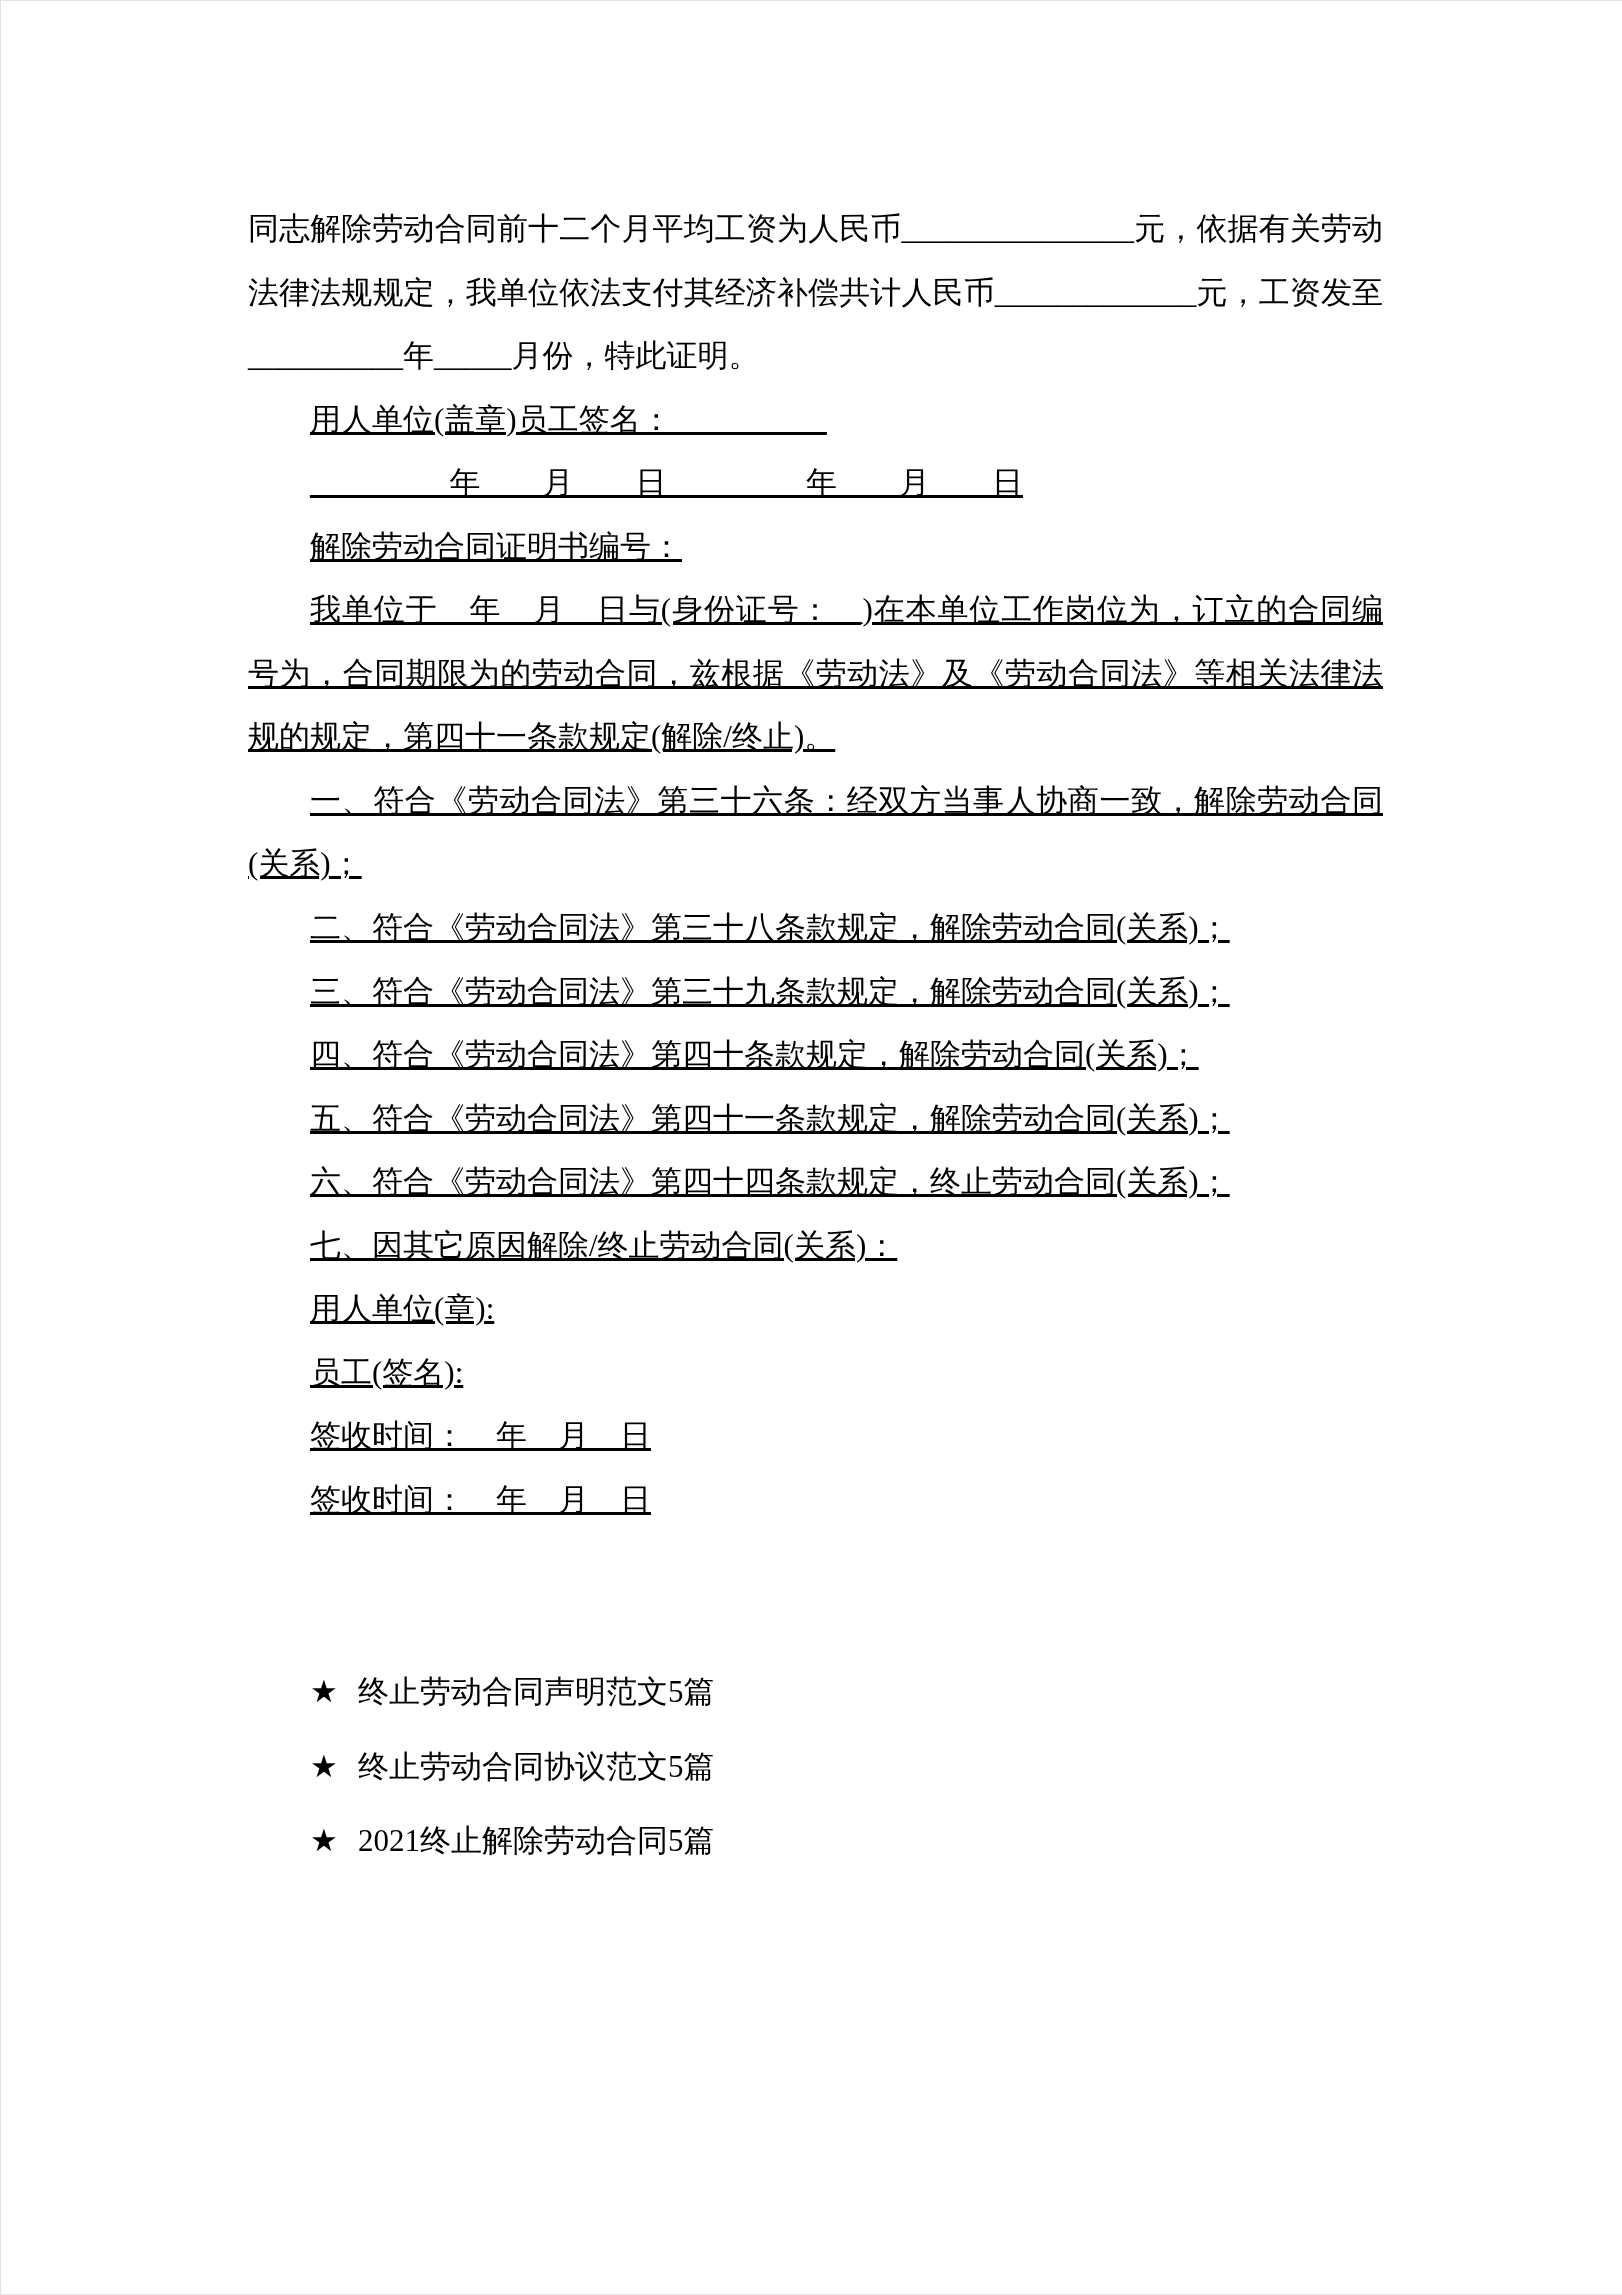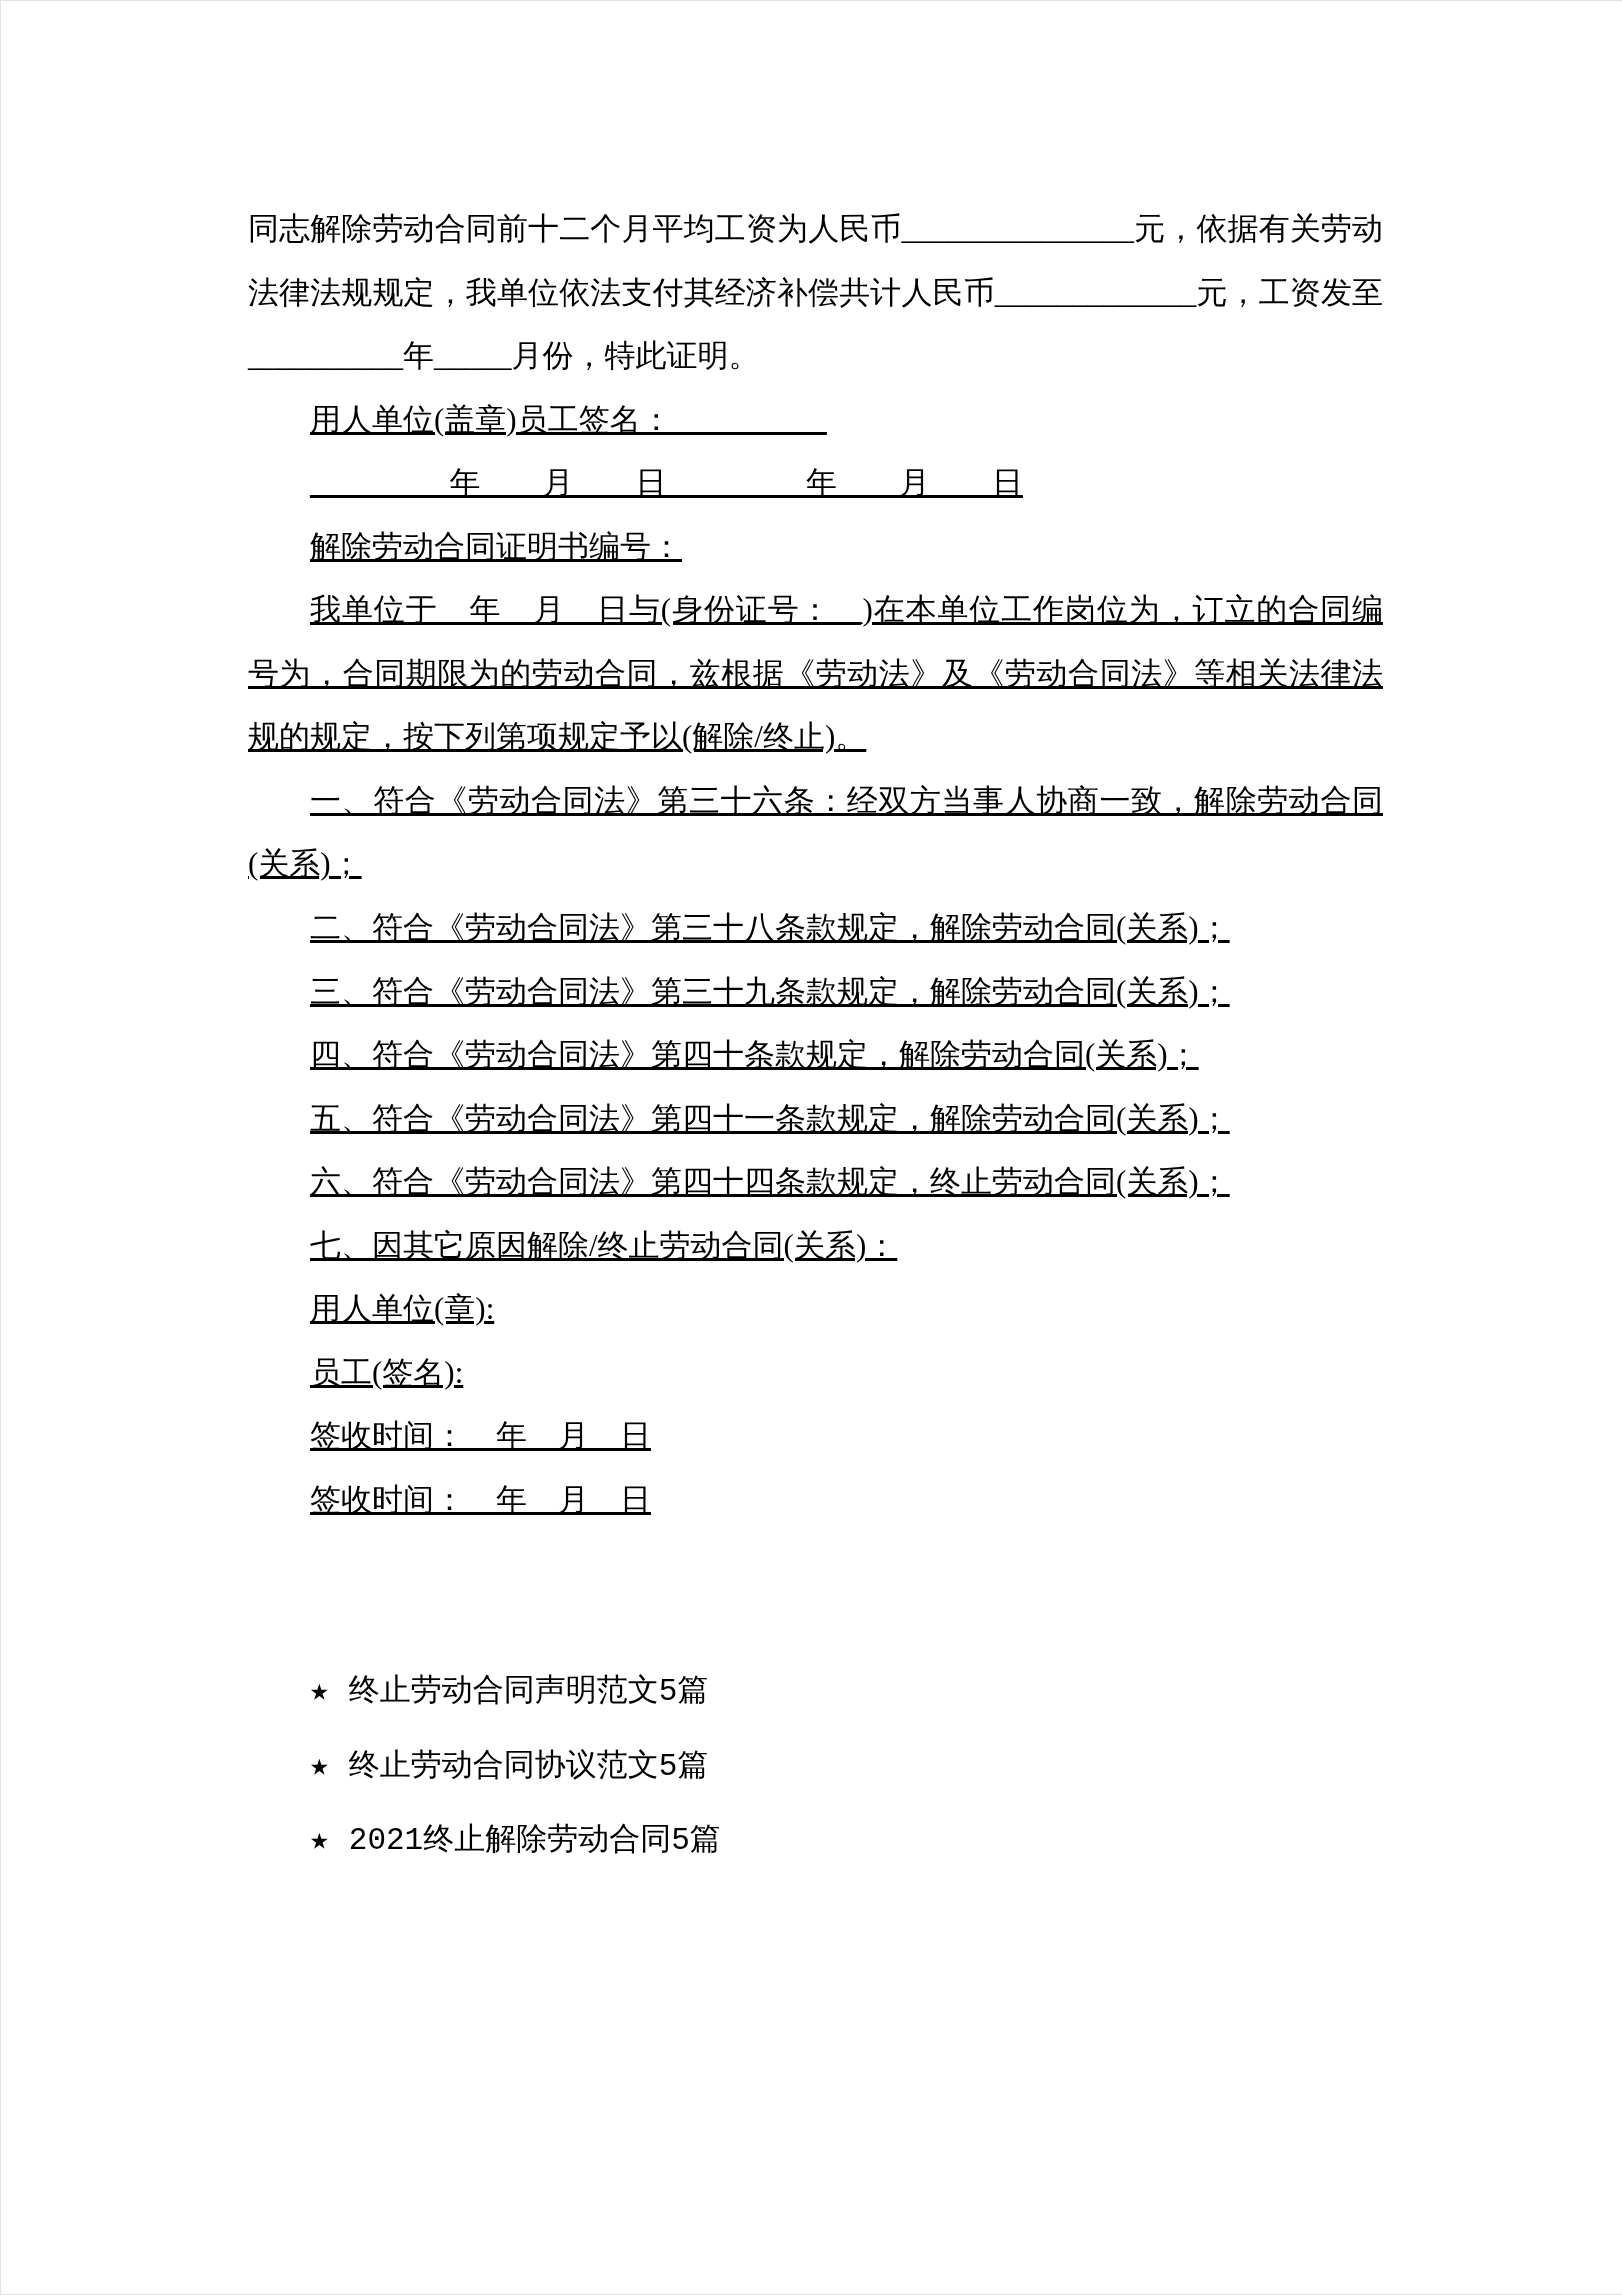--- a/index.html
+++ b/index.html
@@ -35,38 +35,37 @@
     text-indent: 2em;
     text-decoration: underline;
   }
   .gap {
     height: 124px;
   }
   .star-item {
     padding-left: 2em;
     line-height: 2.4;
     text-align: left;
-    font-family: Liberation Mono, monospace;
   }
   .star {
     display: inline-block;
     margin-right: 0.65em;
   }
 </style>
 </head>
 <body>
 
 <div class="page">
   <div class="content">
 
     <div class="para">同志解除劳动合同前十二个月平均工资为人民币_______________元，依据有关劳动法律法规规定，我单位依法支付其经济补偿共计人民币_____________元，工资发至__________年_____月份，特此证明。</div>
     <div class="para indent">用人单位(盖章)员工签名：__________</div>
     <div class="para indent">_________年____月____日_________年____月____日</div>
     <div class="para indent">解除劳动合同证明书编号：</div>
-    <div class="para indent">我单位于__年__月__日与(身份证号：__)在本单位工作岗位为，订立的合同编号为，合同期限为的劳动合同，兹根据《劳动法》及《劳动合同法》等相关法律法规的规定，按下列第项规定予以(解除/终止)。</div>
+    <div class="para indent">我单位于__年__月__日与(身份证号：__)在本单位工作岗位为，订立的合同编号为，合同期限为的劳动合同，兹根据《劳动法》及《劳动合同法》等相关法律法规的规定，第四十一条款规定(解除/终止)。</div>
     <div class="para indent">一、符合《劳动合同法》第三十六条：经双方当事人协商一致，解除劳动合同(关系)；</div>
     <div class="para indent">二、符合《劳动合同法》第三十八条款规定，解除劳动合同(关系)；</div>
     <div class="para indent">三、符合《劳动合同法》第三十九条款规定，解除劳动合同(关系)；</div>
     <div class="para indent">四、符合《劳动合同法》第四十条款规定，解除劳动合同(关系)；</div>
     <div class="para indent">五、符合《劳动合同法》第四十一条款规定，解除劳动合同(关系)；</div>
     <div class="para indent">六、符合《劳动合同法》第四十四条款规定，终止劳动合同(关系)；</div>
     <div class="para indent">七、因其它原因解除/终止劳动合同(关系)：</div>
     <div class="para indent">用人单位(章):</div>
     <div class="para indent">员工(签名):</div>
     <div class="para indent">签收时间：__年__月__日</div>

